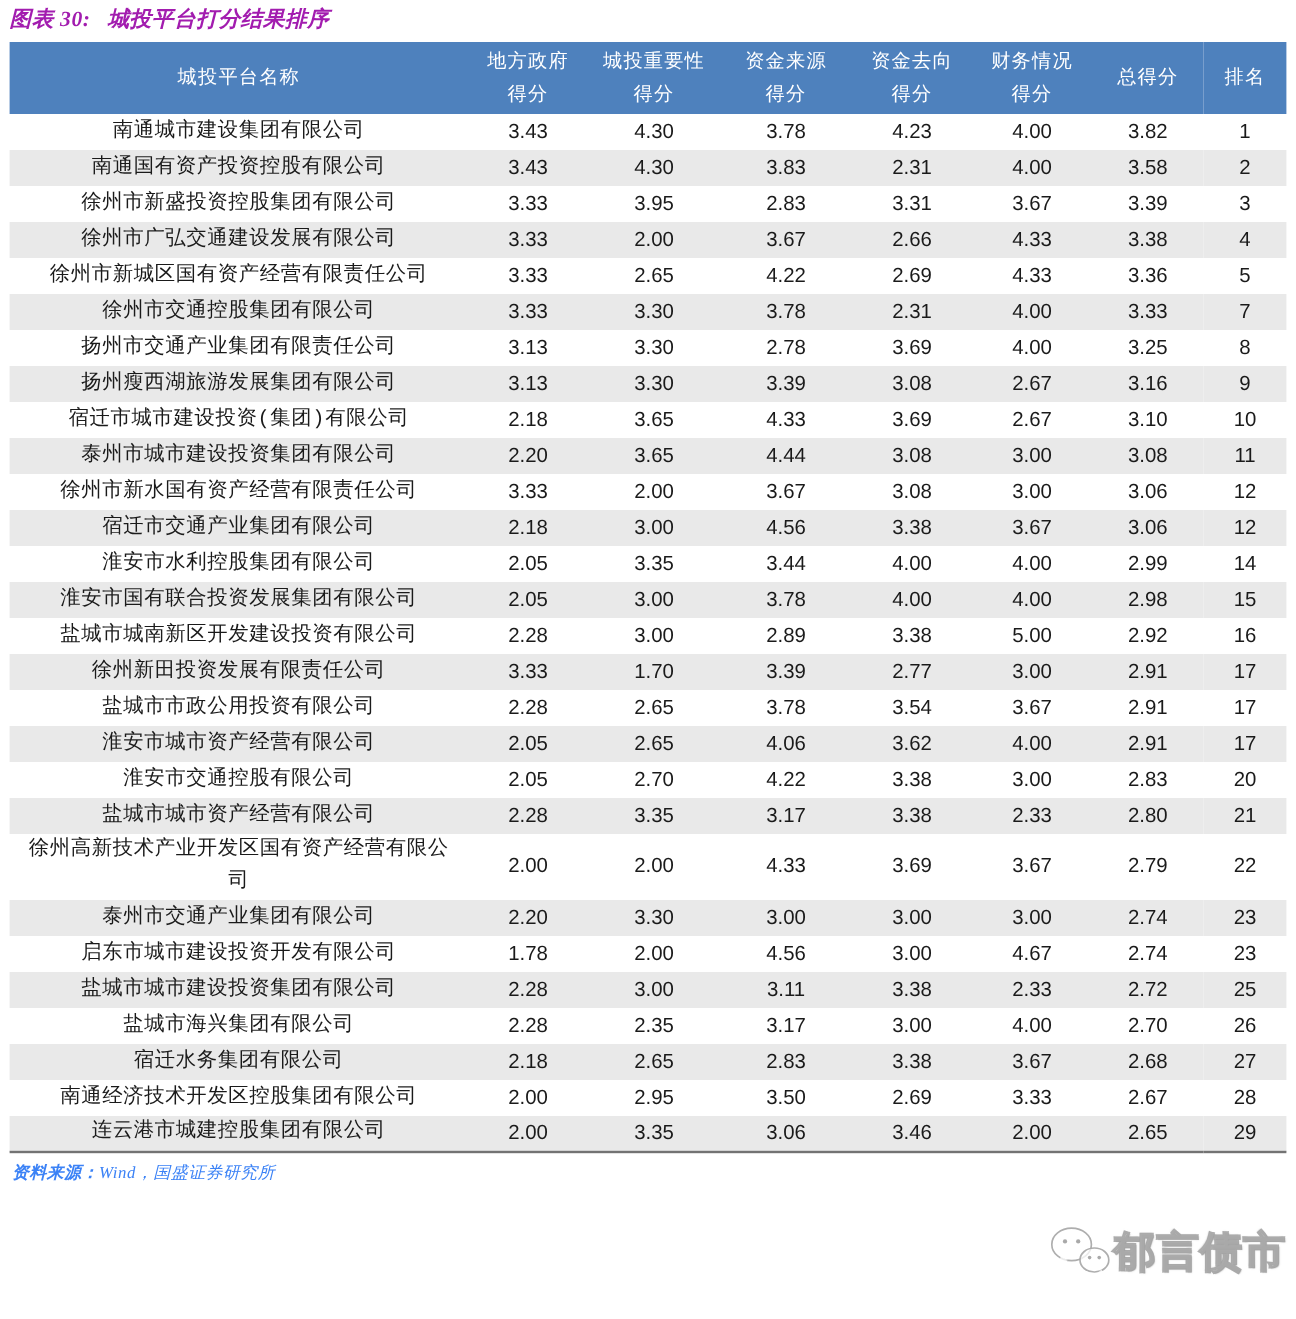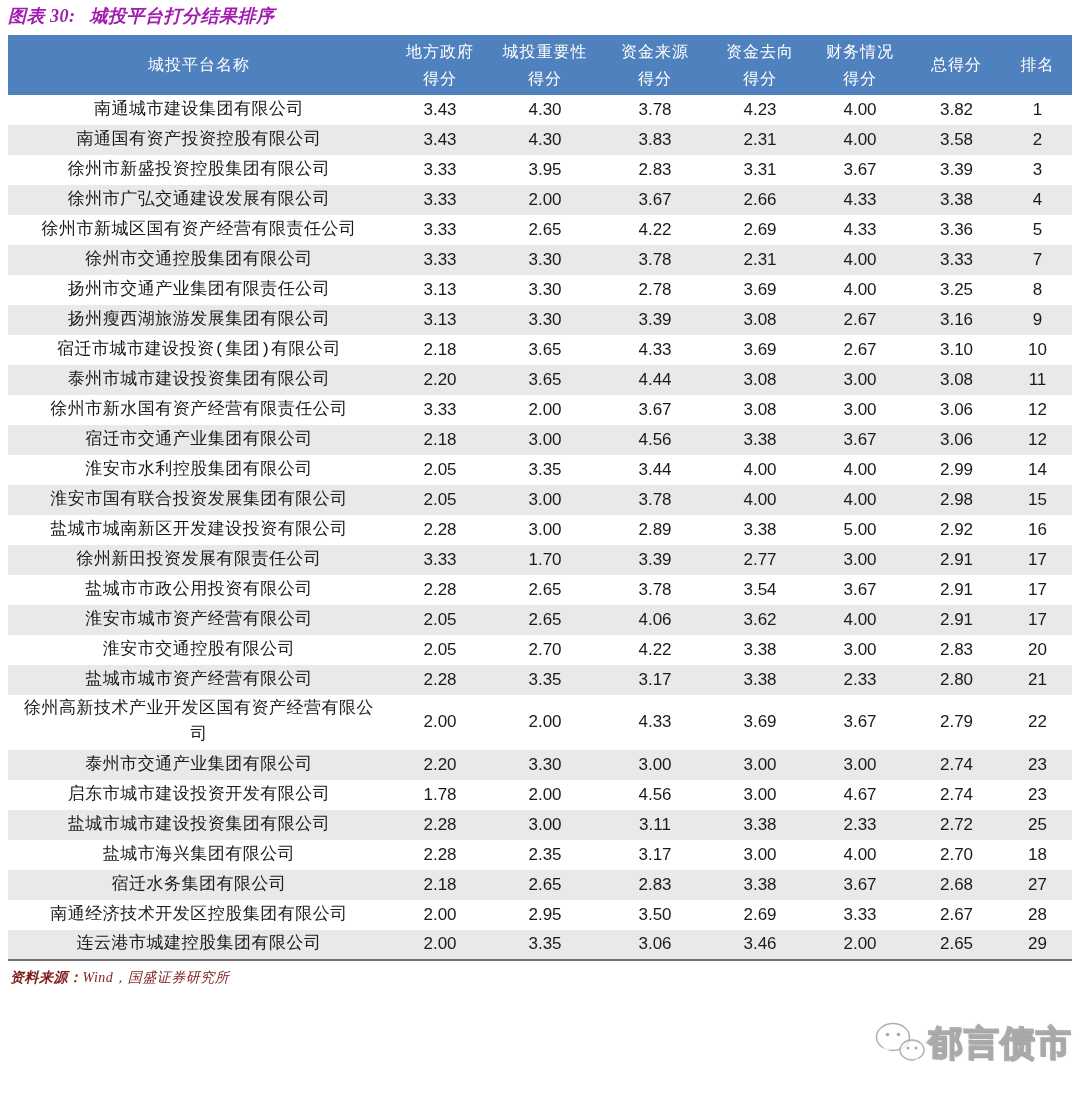--- a/index.html
+++ b/index.html
@@ -62,21 +62,21 @@
     letter-spacing:0.5px;
   }
   td.num-cell {
     font-family:"Liberation Sans", sans-serif;
     font-size:17px;
   }
   .source-note {
     margin:8px 0 0 10px;
     font-size:14px;
     font-style:italic;
-    color:#7f1d1d;
+    color:#3b82f6;
     letter-spacing:0.5px;
   }
   .source-note .src-label { font-weight:bold; }
   .watermark {
     position:absolute;
     left:874px; top:1014px;
     width:202px; height:58px;
     display:flex;
     align-items:center;
     gap:2px;
@@ -372,21 +372,21 @@
           <td class="num-cell">25</td>
         </tr>
         <tr>
           <td class="name-cell">盐城市海兴集团有限公司</td>
           <td class="num-cell">2.28</td>
           <td class="num-cell">2.35</td>
           <td class="num-cell">3.17</td>
           <td class="num-cell">3.00</td>
           <td class="num-cell">4.00</td>
           <td class="num-cell">2.70</td>
-          <td class="num-cell">18</td>
+          <td class="num-cell">26</td>
         </tr>
         <tr>
           <td class="name-cell">宿迁水务集团有限公司</td>
           <td class="num-cell">2.18</td>
           <td class="num-cell">2.65</td>
           <td class="num-cell">2.83</td>
           <td class="num-cell">3.38</td>
           <td class="num-cell">3.67</td>
           <td class="num-cell">2.68</td>
           <td class="num-cell">27</td>

